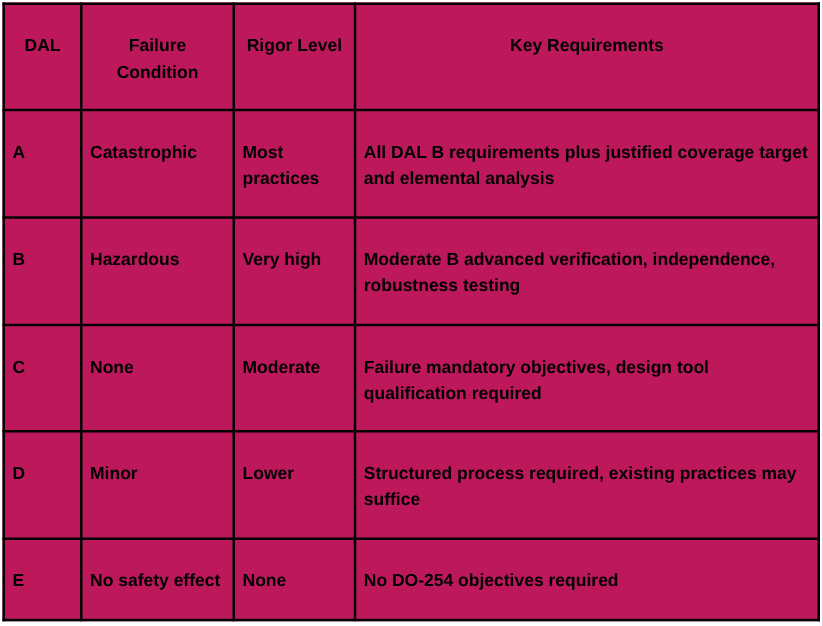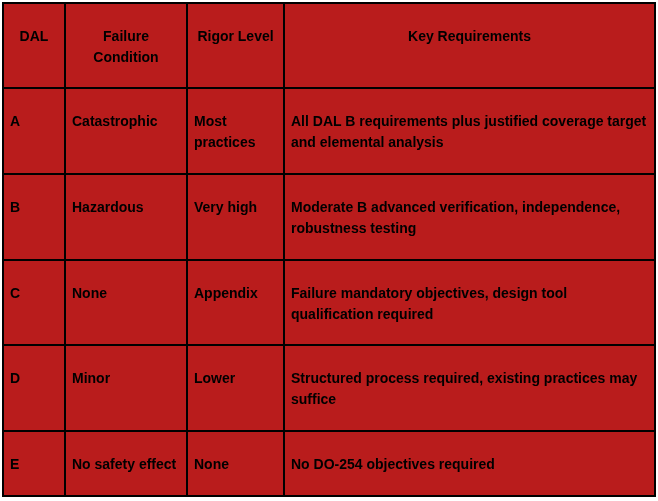--- a/index.html
+++ b/index.html
@@ -9,21 +9,21 @@
     height: 501px;
     background: #ffffff;
     overflow: hidden;
     font-family: "Liberation Sans", sans-serif;
   }
   table.dal-table {
     border-collapse: collapse;
     table-layout: fixed;
     width: 652px;
     margin: 2px 0 0 2px;
-    background: #b91c1c;
+    background: #be185d;
   }
   .dal-table th,
   .dal-table td {
     border: 2px solid #000000;
     vertical-align: top;
     color: #000000;
     font-size: 14px;
     line-height: 21px;
     padding: 22px 4px 0 6px;
     overflow: hidden;
@@ -73,21 +73,21 @@
     </tr>
     <tr class="r-b">
       <td class="col-dal">B</td>
       <td>Hazardous</td>
       <td>Very high</td>
       <td>Moderate B advanced verification, independence, robustness testing</td>
     </tr>
     <tr class="r-c">
       <td class="col-dal">C</td>
       <td>None</td>
-      <td>Appendix</td>
+      <td>Moderate</td>
       <td>Failure mandatory objectives, design tool qualification required</td>
     </tr>
     <tr class="r-d">
       <td class="col-dal">D</td>
       <td>Minor</td>
       <td>Lower</td>
       <td>Structured process required, existing practices may suffice</td>
     </tr>
     <tr class="r-e">
       <td class="col-dal">E</td>

